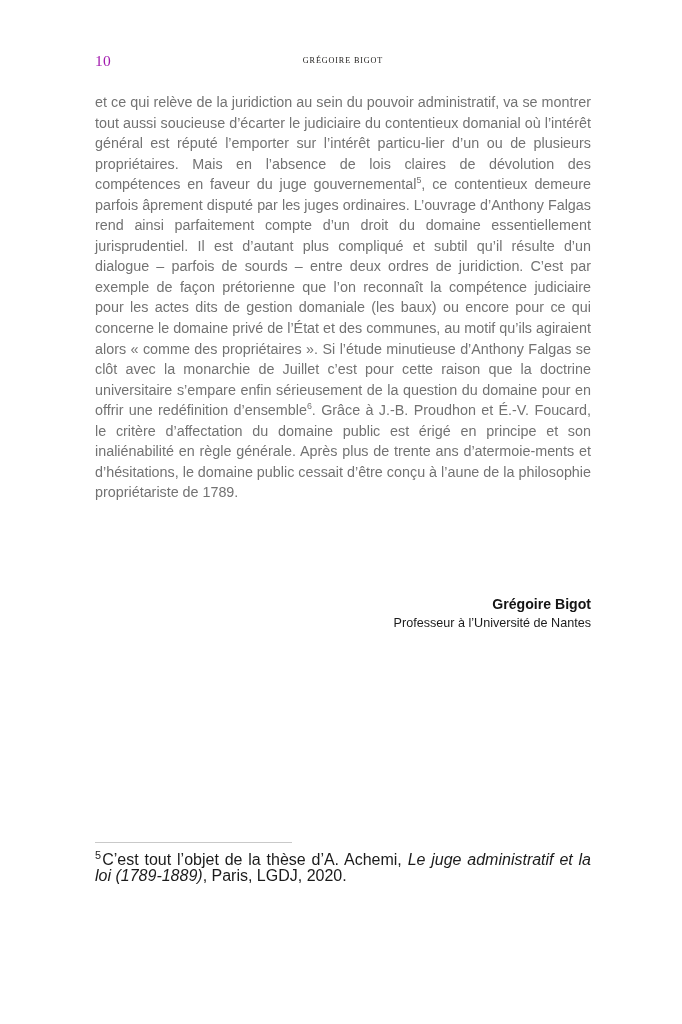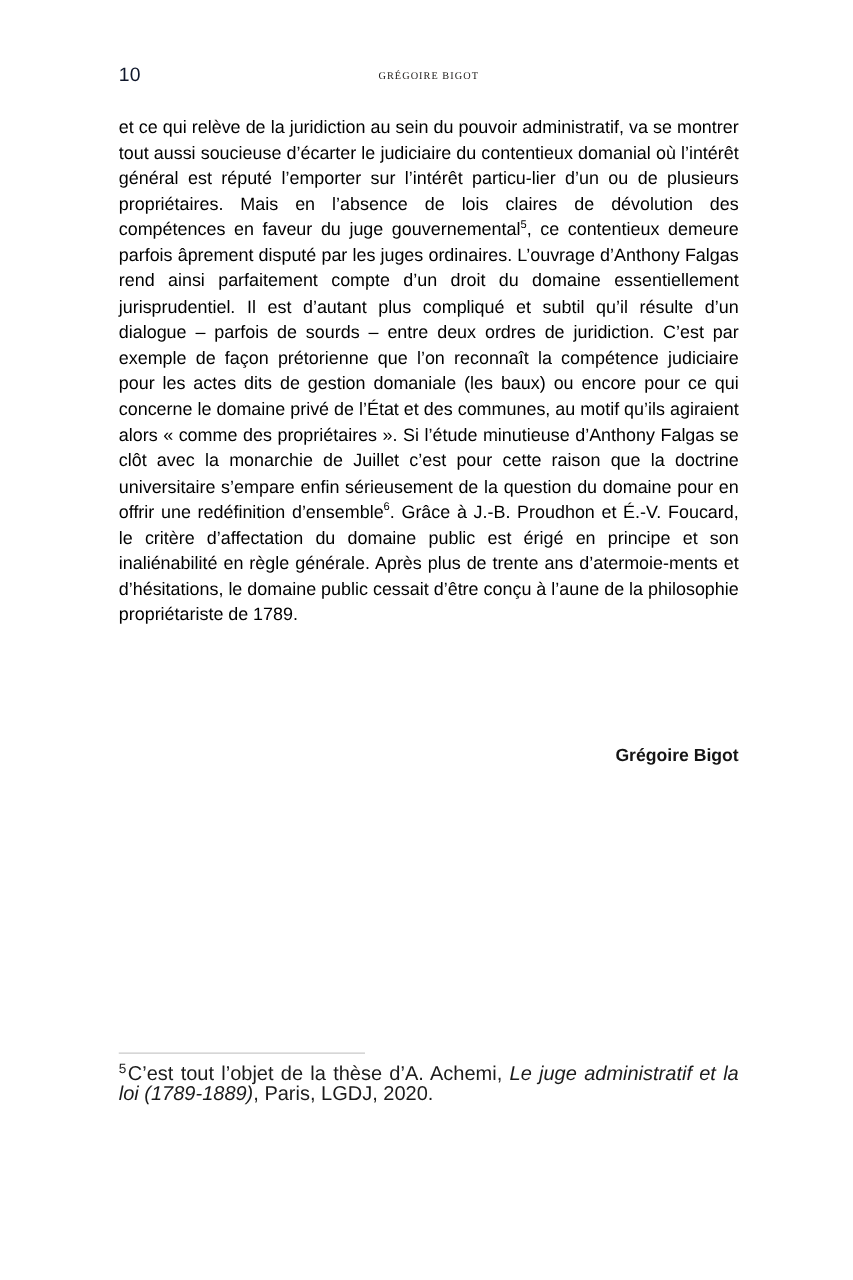--- a/index.html
+++ b/index.html
@@ -22,24 +22,24 @@
     position: absolute;
     left: 95px;
     top: 51px;
     width: 496px;
     height: 22px;
   }
   .folio {
     position: absolute;
     left: 0;
     top: 0;
-    font-family: Liberation Sans, sans-serif;
+    font-family: Liberation Serif, serif;
     font-size: 15.5px;
     line-height: 20px;
-    color: #0f172a;
+    color: #a21caf;
     letter-spacing: 0.2px;
   }
   .running-head {
     position: absolute;
     left: 0;
     right: 0;
     top: 3px;
     text-align: center;
     font-family: "Liberation Serif", serif;
     font-size: 8.2px;
@@ -55,21 +55,21 @@
     left: 95px;
     top: 92px;
     width: 496px;
   }
   .body-par {
     margin: 0;
     text-align: justify;
     text-justify: inter-word;
     font-size: 14.35px;
     line-height: 20.55px;
-    color: #000000;
+    color: #737373;
     word-spacing: -0.1px;
     hyphens: manual;
   }
   sup.fn-ref {
     font-size: 0.62em;
     vertical-align: super;
     line-height: 0;
   }
 
   
@@ -129,20 +129,21 @@
     <div class="folio">10</div>
     <div class="running-head">Grégoire Bigot</div>
   </div>
 
   <div class="body-block">
     <p class="body-par">et ce qui relève de la juridiction au sein du pouvoir administratif, va se montrer tout aussi soucieuse d’écarter le judiciaire du contentieux domanial où l’intérêt général est réputé l’emporter sur l’intérêt particu-lier d’un ou de plusieurs propriétaires. Mais en l’absence de lois claires de dévolution des compétences en faveur du juge gouvernemental<sup class="fn-ref">5</sup>, ce contentieux demeure parfois âprement disputé par les juges ordinaires. L’ouvrage d’Anthony Falgas rend ainsi parfaitement compte d’un droit du domaine essentiellement jurisprudentiel. Il est d’autant plus compliqué et subtil qu’il résulte d’un dialogue – parfois de sourds – entre deux ordres de juridiction. C’est par exemple de façon prétorienne que l’on reconnaît la compétence judiciaire pour les actes dits de gestion domaniale (les baux) ou encore pour ce qui concerne le domaine privé de l’État et des communes, au motif qu’ils agiraient alors « comme des propriétaires ». Si l’étude minutieuse d’Anthony Falgas se clôt avec la monarchie de Juillet c’est pour cette raison que la doctrine universitaire s’empare enfin sérieusement de la question du domaine pour en offrir une redéfinition d’ensemble<sup class="fn-ref">6</sup>. Grâce à J.-B. Proudhon et É.-V. Foucard, le critère d’affectation du domaine public est érigé en principe et son inaliénabilité en règle générale. Après plus de trente ans d’atermoie-ments et d’hésitations, le domaine public cessait d’être conçu à l’aune de la philosophie propriétariste de 1789.</p>
   </div>
 
   <div class="signature">
     <div class="sig-name">Grégoire Bigot</div>
+    <div class="sig-line">Professeur à l’Université de Nantes</div>
   </div>
 
   <div class="footnotes">
     <div class="fn-rule"></div>
     <div>
       <p class="footnote"><sup>5</sup>C’est tout l’objet de la thèse d’A. Achemi, <i>Le juge administratif et la loi (1789-1889)</i>, Paris, LGDJ, 2020.</p>
     </div>
   </div>
 
 </div>

